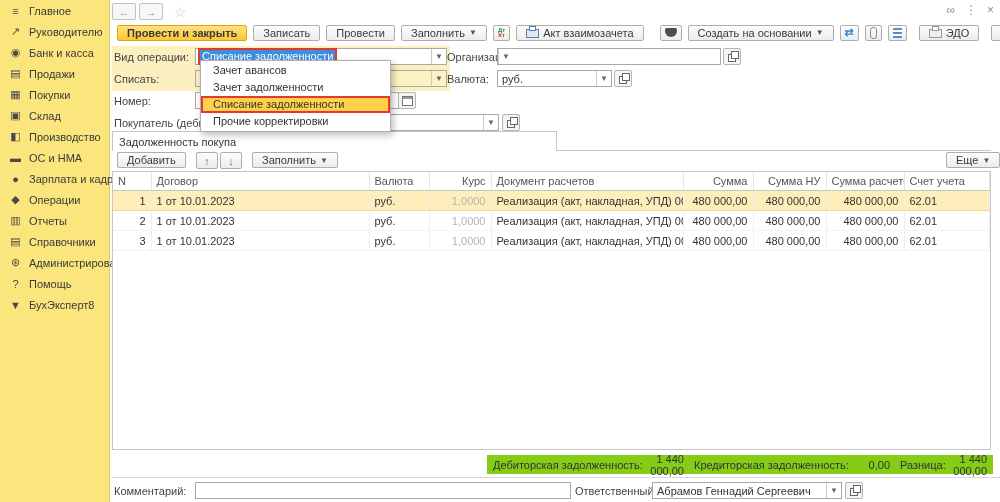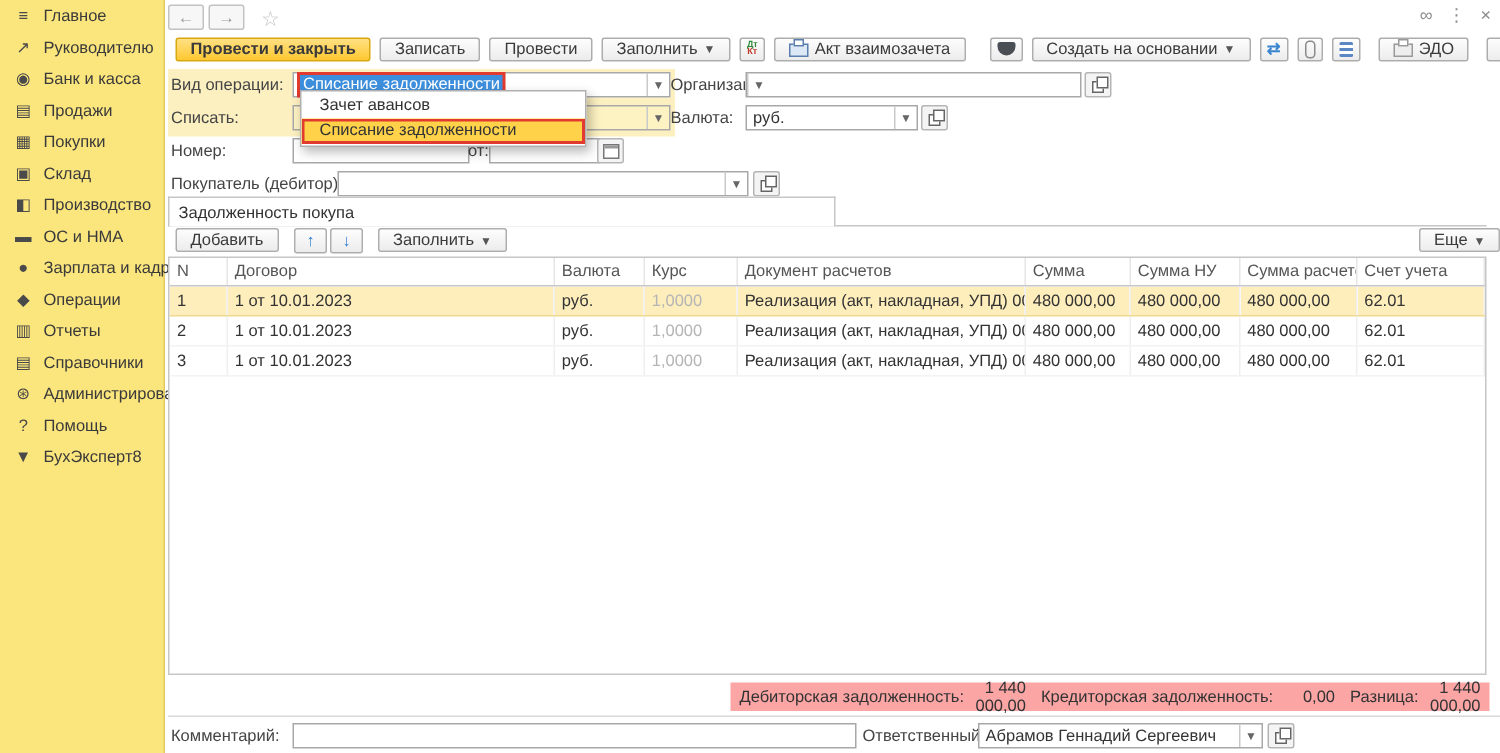--- a/index.html
+++ b/index.html
@@ -65,24 +65,24 @@
   .tab{position:absolute;left:112px;top:131px;width:445px;height:20px;background:#fff;border:1px solid #c6c6c6;border-bottom:none;
        box-sizing:border-box;display:flex;align-items:center;padding-left:6px;z-index:2}
   .tbl-toolbar .btn{position:absolute}
   .arrbtn{position:absolute;width:22px;height:17px;border:1px solid #adadad;border-radius:2px;background:linear-gradient(#fdfdfd,#ececec);
           color:#2f7fd3;font-weight:bold;display:flex;align-items:center;justify-content:center;cursor:pointer;box-sizing:border-box}
   .tbl{position:absolute;left:112px;top:171px;width:879px;height:279px;border:1px solid #c6c6c6;background:#fff;box-sizing:border-box;overflow:hidden}
   .tbl table{border-collapse:collapse;width:100%;table-layout:fixed;font-size:11px}
   .tbl th{font-weight:normal;color:#555;text-align:left;border-right:1px solid #e6e6e6;border-bottom:1px solid #c6c6c6;height:18px;padding:0 5px;white-space:nowrap;overflow:hidden}
   .tbl td{height:19px;padding:0 5px;border-right:1px solid #efefef;border-bottom:1px solid #f3f3f3;white-space:nowrap;overflow:hidden;color:#333}
   .tbl tr.sel td{background:#feeebc;border-bottom-color:#f0d98e}
-  .tbl .r{}
+  .tbl .r{text-align:right}
   .tbl td.gray{color:#b5b5b5}
   
-  .totals{position:absolute;left:487px;top:455px;width:506px;height:19px;background:#fca5a5;
+  .totals{position:absolute;left:487px;top:455px;width:506px;height:19px;background:#84cc16;
           display:flex;align-items:center;padding:0 6px;box-sizing:border-box;color:#333}
   .totals .t-val{flex:1;text-align:right;margin-right:10px}
   .totals .t-val:last-child{margin-right:0}
   .footline{position:absolute;left:112px;top:477px;width:888px;border-top:1px solid #d8d8d8}
 </style>
 </head>
 <body>
 
 <div class="sidebar" id="sidebar">
     <div class="side-item">
@@ -327,21 +327,23 @@
           <td class="r">480 000,00</td>
           <td class="r">480 000,00</td>
           <td>62.01</td>
         </tr>
       </tbody>
   </table>
 </div>
 
 <div class="menu" id="dropdown-menu">
     <div class="menu-item">Зачет авансов</div>
+    <div class="menu-item">Зачет задолженности</div>
     <div class="menu-item hl">Списание задолженности</div>
+    <div class="menu-item">Прочие корректировки</div>
   </div>
 
 <div class="totals">
   <span>Дебиторская задолженность:</span>
   <span class="t-val">1 440 000,00</span>
   <span>Кредиторская задолженность:</span>
   <span class="t-val">0,00</span>
   <span>Разница:</span>
   <span class="t-val">1 440 000,00</span>
 </div>

